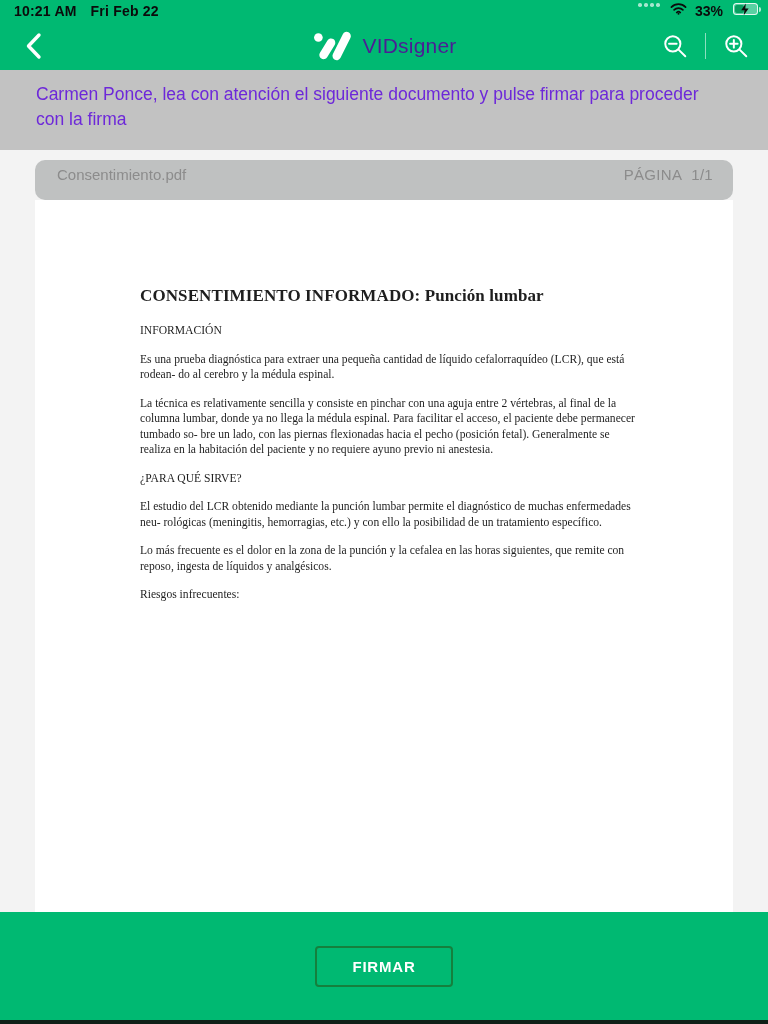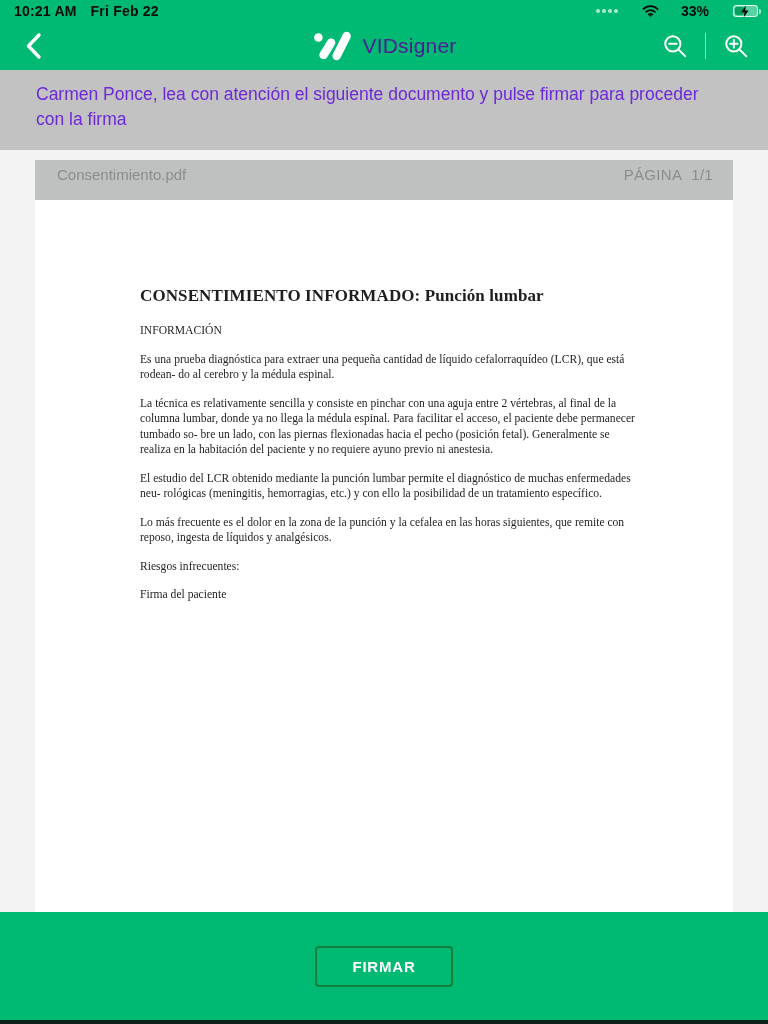--- a/index.html
+++ b/index.html
@@ -3,21 +3,21 @@
 <meta charset="utf-8">
 <style>
   * { margin:0; padding:0; box-sizing:border-box; }
   html,body { width:768px; height:1024px; }
   body { font-family:"Liberation Sans", sans-serif; }
   .screen { position:relative; width:768px; height:1024px; display:flex; flex-direction:column; overflow:hidden; background:#f3f3f3; }
 
   
   .statusbar { height:22px; background:#00b972; display:flex; align-items:center; justify-content:space-between; padding:0 10px 0 14px; flex:0 0 auto; }
   .sb-left { display:flex; gap:14px; font-size:14px; font-weight:700; color:#0b0b0b; letter-spacing:.2px; }
-  .sb-right { display:flex; align-items:center; gap:22px; font-size:14px; font-weight:600; color:#0b0b0b; }
+  .sb-right { display:flex; align-items:flex-start; gap:8px; font-size:14px; font-weight:600; color:#0b0b0b; }
   .cell-dots { display:flex; gap:2.5px; align-items:flex-end; margin-right:2px; }
   .cell-dots i { width:3.5px; height:3.5px; border-radius:50%; background:rgba(255,255,255,.65); }
   .batt { position:relative; width:25px; height:12px; border:1px solid rgba(255,255,255,.85); border-radius:3.5px; background:rgba(255,255,255,.35); margin-left:2px; }
   .batt .lvl { position:absolute; left:1px; top:1px; bottom:1px; width:38%; background:#079f60; border-radius:2px; }
   .batt .cap { position:absolute; right:-4px; top:3px; width:2.5px; height:5px; background:rgba(255,255,255,.7); border-radius:0 2px 2px 0; }
   .batt svg { position:absolute; left:5px; top:-1px; }
 
   
   .appbar { height:48px; background:#00b972; display:flex; align-items:center; padding:0 16px; flex:0 0 auto; position:relative; }
   .back { width:34px; height:34px; display:flex; align-items:center; justify-content:center; cursor:pointer; }
@@ -26,21 +26,21 @@
   .zoom-group { margin-left:auto; display:flex; align-items:center; gap:14px; }
   .zoom-btn { width:32px; height:32px; display:flex; align-items:center; justify-content:center; cursor:pointer; }
   .vdiv { width:1.5px; height:26px; background:rgba(255,255,255,.55); }
 
   
   .banner { height:80px; background:#c2c2c2; padding:12px 40px 0 36px; flex:0 0 auto; }
   .banner p { color:#6d28d9; font-size:17.5px; line-height:25px; font-weight:400; }
 
   
   .viewer { flex:1 1 auto; background:#f3f3f3; display:flex; flex-direction:column; padding:10px 35px 0 35px; min-height:0; }
-  .filebar { height:40px; background:#bfc1c1; display:flex; align-items:center; justify-content:space-between; padding:0 20px 12px 22px; flex:0 0 auto; }
+  .filebar { height:40px; background:#bfc1c1; display:flex; align-items:center; justify-content:space-between; padding:0 20px 12px 22px; flex:0 0 auto;border-radius:10px; }
   .filename { color:#8c8c8c; font-size:15px; }
   .pageinfo { color:#8c8c8c; font-size:15px; display:flex; gap:9px; letter-spacing:.3px; }
   .page { flex:1 1 auto; background:#ffffff; padding:86px 95px 0 105px; overflow:hidden; }
   .doc { font-family:"Liberation Serif","DejaVu Serif",serif; color:#1e1e1e; }
   .doc-title { font-size:17px; font-weight:700; letter-spacing:.1px; margin-bottom:17px; }
   .doc-par { font-size:11.6px; line-height:15.5px; margin-bottom:13px; }
 
   
   .footer { height:108px; background:#00b972; display:flex; align-items:center; justify-content:center; flex:0 0 auto; }
   .firmar-btn { background:transparent; border:2px solid #15803d; border-radius:4px; color:#ffffff; font-family:"Liberation Sans",sans-serif; font-size:15px; font-weight:700; letter-spacing:.8px; padding:10px 35px; cursor:pointer; }
@@ -139,24 +139,24 @@
         <span>1/1</span>
       </span>
     </div>
     <div class="page">
       <div class="doc">
         <div class="doc-title">CONSENTIMIENTO INFORMADO: Punción lumbar</div>
         <div>
             <p class="doc-par">INFORMACIÓN</p>
             <p class="doc-par">Es una prueba diagnóstica para extraer una pequeña cantidad de líquido cefalorraquídeo (LCR), que está rodean- do al cerebro y la médula espinal.</p>
             <p class="doc-par">La técnica es relativamente sencilla y consiste en pinchar con una aguja entre 2 vértebras, al final de la columna lumbar, donde ya no llega la médula espinal. Para facilitar el acceso, el paciente debe permanecer tumbado so- bre un lado, con las piernas flexionadas hacia el pecho (posición fetal). Generalmente se realiza en la habitación del paciente y no requiere ayuno previo ni anestesia.</p>
+            <p class="doc-par">¿PARA QUÉ SIRVE?</p>
             <p class="doc-par">El estudio del LCR obtenido mediante la punción lumbar permite el diagnóstico de muchas enfermedades neu- rológicas (meningitis, hemorragias, etc.) y con ello la posibilidad de un tratamiento específico.</p>
             <p class="doc-par">Lo más frecuente es el dolor en la zona de la punción y la cefalea en las horas siguientes, que remite con reposo, ingesta de líquidos y analgésicos.</p>
             <p class="doc-par">Riesgos infrecuentes:</p>
-            <p class="doc-par">Firma del paciente</p>
           </div>
       </div>
     </div>
   </div>
 
   <div class="footer">
     <button class="firmar-btn">FIRMAR</button>
   </div>
 
   <div class="homestrip"></div>

